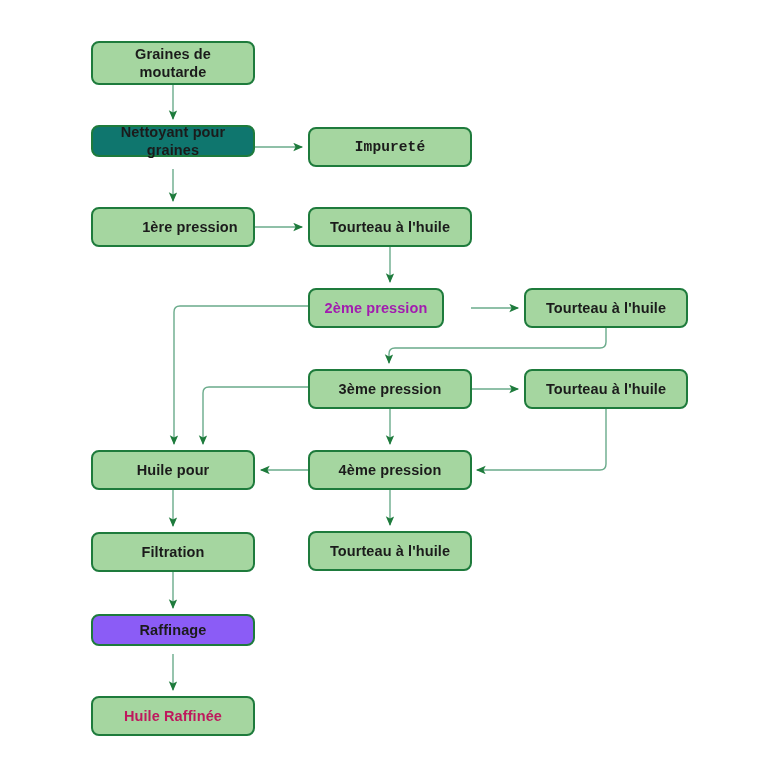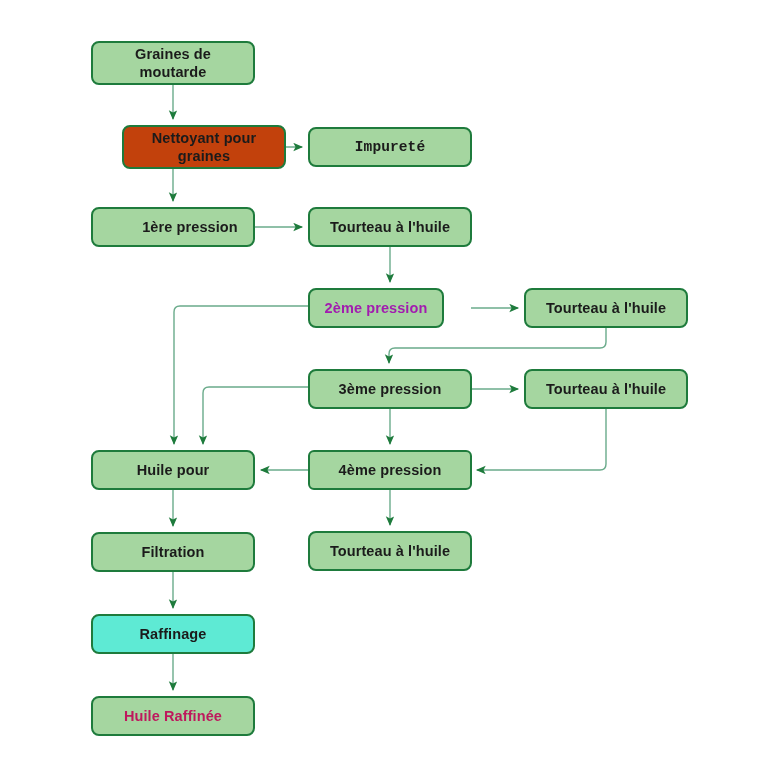--- a/index.html
+++ b/index.html
@@ -80,21 +80,21 @@
         <path d="M 173 572 L 173 608" fill="none" stroke="#6aab8b" stroke-width="1.4" marker-end="url(#arrowhead)"></path>
         <path d="M 173 654 L 173 690" fill="none" stroke="#6aab8b" stroke-width="1.4" marker-end="url(#arrowhead)"></path>
       </g>
   </svg>
 
   <div id="node-layer">
       <div class="node" style="left: 91px; top: 41px; width: 164px; height: 44px; background: rgb(165, 214, 160); border-color: rgb(30, 123, 60); color: rgb(27, 27, 27);">
         <span class="node-label">Graines de
 moutarde</span>
       </div>
-      <div class="node" style="left: 91px; top: 125px; width: 164px; height: 44px; background: #c2410c; border-color: rgb(30, 123, 60); color: rgb(27, 27, 27); margin-left: 31px;">
+      <div class="node" style="left: 91px; top: 125px; width: 164px; height: 32px; background: #0f766e; border-color: rgb(30, 123, 60); color: rgb(27, 27, 27);">
         <span class="node-label">Nettoyant pour
 graines</span>
       </div>
       <div class="node" style="left: 308px; top: 127px; width: 164px; height: 40px; background: rgb(165, 214, 160); border-color: rgb(30, 123, 60); color: rgb(27, 27, 27); font-family: Liberation Mono, monospace;">
         <span class="node-label">Impureté</span>
       </div>
       <div class="node" style="left: 91px; top: 207px; width: 164px; height: 40px; background: rgb(165, 214, 160); border-color: rgb(30, 123, 60); color: rgb(27, 27, 27); padding-left: 40px;">
         <span class="node-label">1ère pression</span>
       </div>
       <div class="node" style="left: 308px; top: 207px; width: 164px; height: 40px; background: rgb(165, 214, 160); border-color: rgb(30, 123, 60); color: rgb(27, 27, 27);">
@@ -108,30 +108,30 @@
       </div>
       <div class="node" style="left: 308px; top: 369px; width: 164px; height: 40px; background: rgb(165, 214, 160); border-color: rgb(30, 123, 60); color: rgb(27, 27, 27);">
         <span class="node-label">3ème pression</span>
       </div>
       <div class="node" style="left: 524px; top: 369px; width: 164px; height: 40px; background: rgb(165, 214, 160); border-color: rgb(30, 123, 60); color: rgb(27, 27, 27);">
         <span class="node-label">Tourteau à l'huile</span>
       </div>
       <div class="node" style="left: 91px; top: 450px; width: 164px; height: 40px; background: rgb(165, 214, 160); border-color: rgb(30, 123, 60); color: rgb(27, 27, 27);">
         <span class="node-label">Huile pour</span>
       </div>
-      <div class="node" style="left: 308px; top: 450px; width: 164px; height: 40px; background: rgb(165, 214, 160); border-color: rgb(30, 123, 60); color: rgb(27, 27, 27); border-radius: 6px;">
+      <div class="node" style="left: 308px; top: 450px; width: 164px; height: 40px; background: rgb(165, 214, 160); border-color: rgb(30, 123, 60); color: rgb(27, 27, 27);">
         <span class="node-label">4ème pression</span>
       </div>
       <div class="node" style="left: 91px; top: 532px; width: 164px; height: 40px; background: rgb(165, 214, 160); border-color: rgb(30, 123, 60); color: rgb(27, 27, 27);">
         <span class="node-label">Filtration</span>
       </div>
       <div class="node" style="left: 308px; top: 531px; width: 164px; height: 40px; background: rgb(165, 214, 160); border-color: rgb(30, 123, 60); color: rgb(27, 27, 27);">
         <span class="node-label">Tourteau à l'huile</span>
       </div>
-      <div class="node" style="left: 91px; top: 614px; width: 164px; height: 40px; background: #5eead4; border-color: rgb(30, 123, 60); color: rgb(27, 27, 27);">
+      <div class="node" style="left: 91px; top: 614px; width: 164px; height: 32px; background: #8b5cf6; border-color: rgb(30, 123, 60); color: rgb(27, 27, 27);">
         <span class="node-label">Raffinage</span>
       </div>
       <div class="node" style="left: 91px; top: 696px; width: 164px; height: 40px; background: rgb(165, 214, 160); border-color: rgb(30, 123, 60); color: #be185d;">
         <span class="node-label">Huile Raffinée</span>
       </div>
     </div>
 
 </div>
 
 </body></html>

